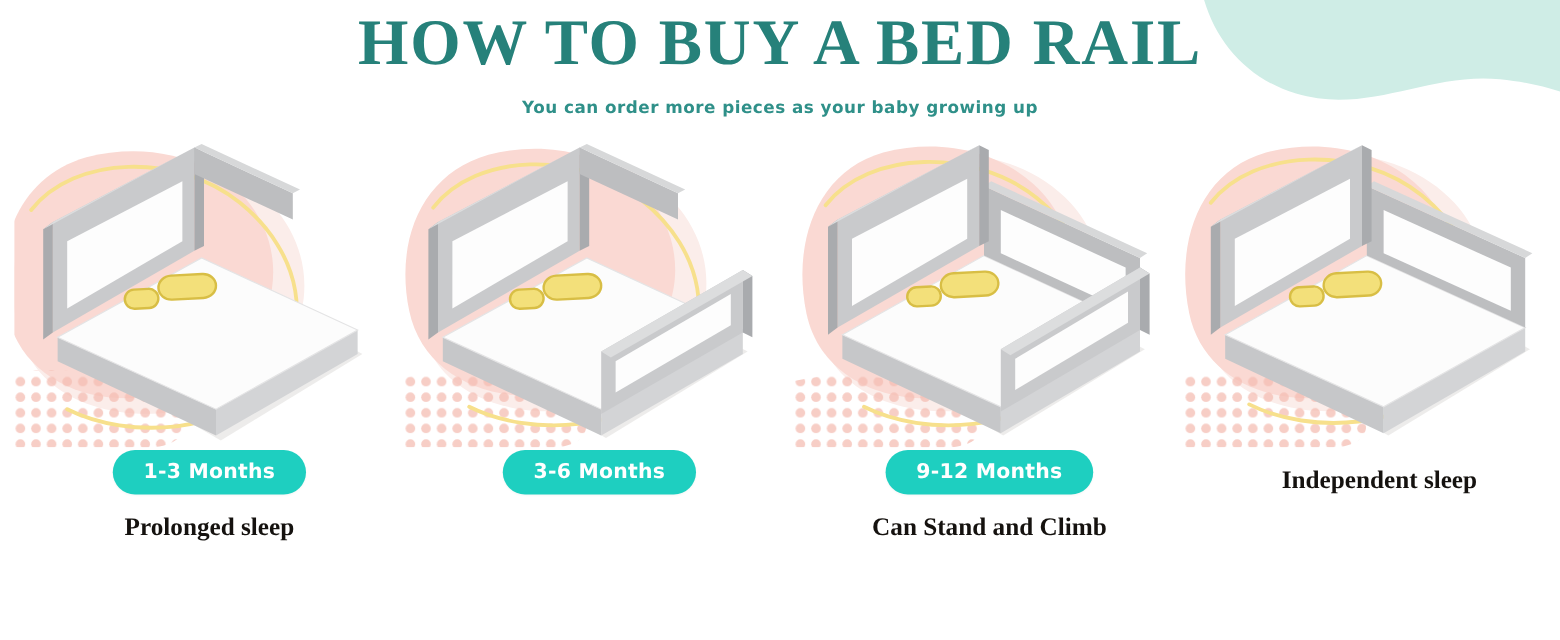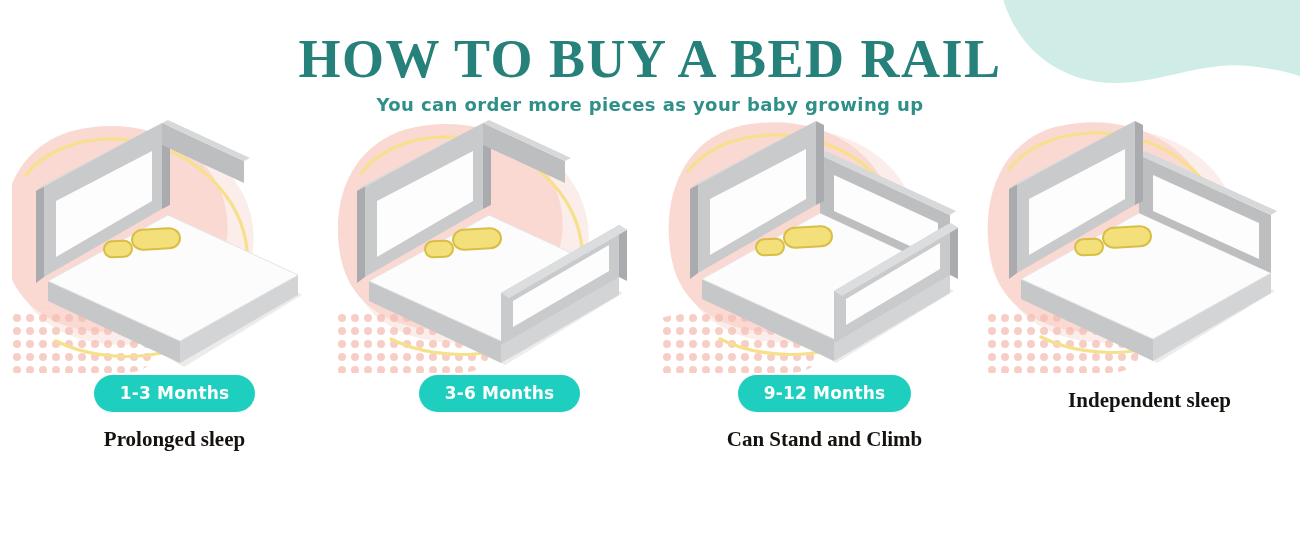--- a/index.html
+++ b/index.html
@@ -17,30 +17,30 @@
 
   
   .header{position:absolute;top:0;left:0;width:1300px;text-align:center;z-index:5;}
   .title{
     font-family:"Liberation Serif", serif;
     font-weight:700;
     font-size:54px;
     letter-spacing:1.5px;
     color:#26817A;
     margin:0;
-    padding-top:32px;
+    padding-top:8px;
     line-height:1.0;
   }
   .subtitle{
     font-family:"DejaVu Sans", sans-serif;
-    font-size:18px;
+    font-size:14px;
     font-weight:600;
     letter-spacing:0.4px;
     color:#2F9089;
-    margin:0;
+    margin:12px;
     padding-top:8px;
   }
 
   
   .cards{
     position:absolute;top:105px;left:12px;width:1300px;height:400px;
     display:flex;flex-direction:row;
   }
   .card{
     position:relative;

